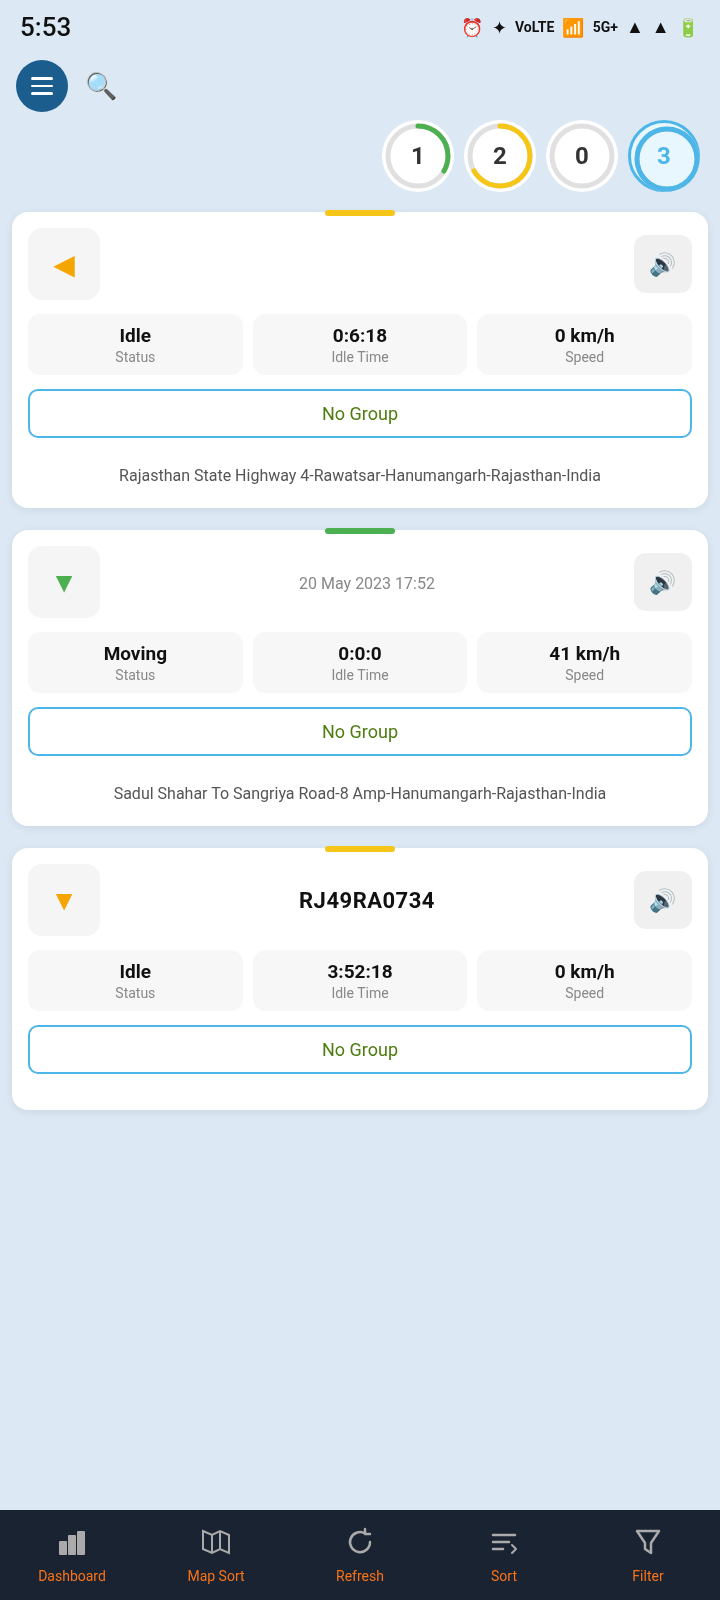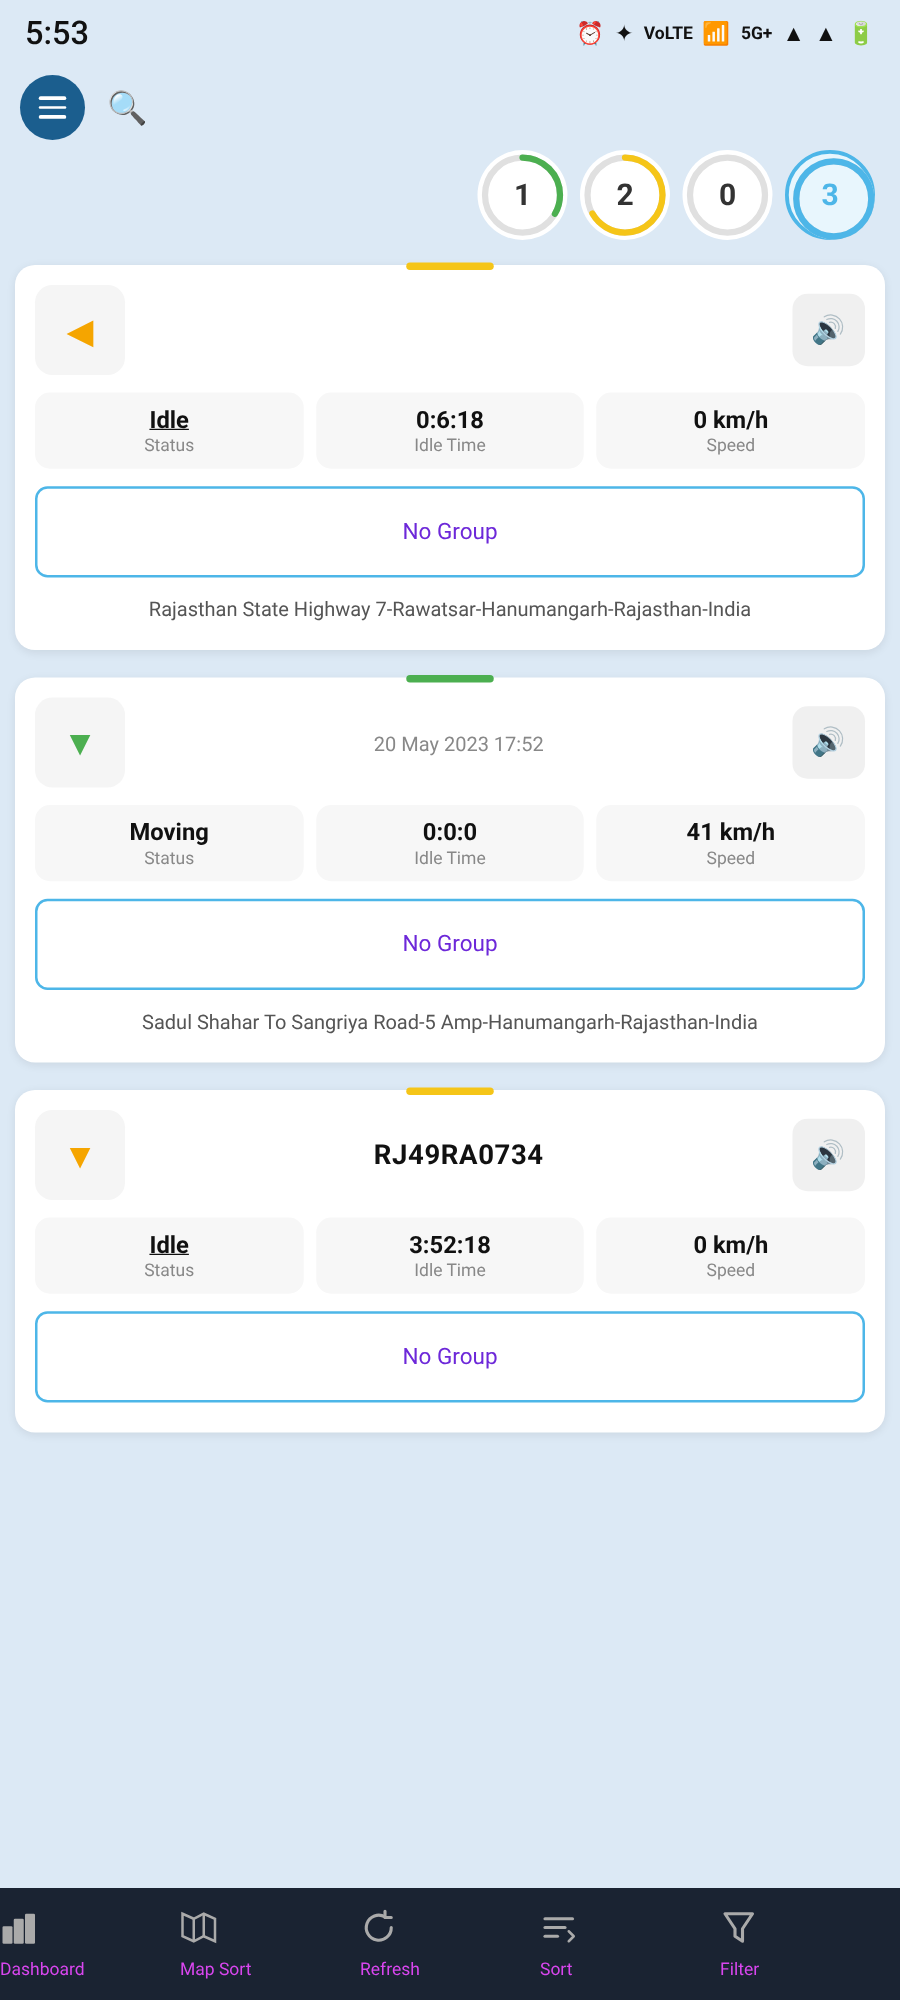--- a/index.html
+++ b/index.html
@@ -185,33 +185,33 @@
     .stat-value {
       font-size: 19px;
       font-weight: bold;
       color: #111;
     }
     .stat-label {
       font-size: 14px;
       color: #888;
       margin-top: 2px;
     }
-    .stat-value.idle { color: #111; text-decoration: underline; }
+    .stat-value.idle { color: #111; }
     .stat-value.moving { color: #111; }
 
     .group-btn {
       border: 2px solid #4db6e8;
       border-radius: 10px;
-      padding: 24px;
+      padding: 12px;
       text-align: center;
       font-size: 18px;
-      color: #6d28d9;
+      color: #4d7c0f;
       background: white;
       cursor: pointer;
-      margin-bottom: 8px;
+      margin-bottom: 20px;
     }
 
     .location-text {
       font-size: 16px;
       color: #555;
       text-align: center;
       padding: 6px 4px 4px 4px;
       line-height: 1.5;
     }
 
@@ -221,24 +221,25 @@
       bottom: 0;
       width: 720px;
       background: #1a2332;
       display: flex;
       height: 90px;
     }
     .nav-item {
       flex: 1;
       display: flex;
       flex-direction: column;
+      align-items: center;
       justify-content: center;
       gap: 4px;
       cursor: pointer;
-      color: #d946ef;
+      color: #f97316;
     }
     .nav-icon {
       font-size: 28px;
     }
     .nav-label {
       font-size: 14px;
     }
 
     
     .ring {
@@ -337,21 +338,21 @@
         <div class="stat-box">
           <div class="stat-value">0:6:18</div>
           <div class="stat-label">Idle Time</div>
         </div>
         <div class="stat-box">
           <div class="stat-value">0 km/h</div>
           <div class="stat-label">Speed</div>
         </div>
       </div>
       <div class="group-btn">No Group</div>
-      <div class="location-text">Rajasthan State Highway 7-Rawatsar-Hanumangarh-Rajasthan-India</div>
+      <div class="location-text">Rajasthan State Highway 4-Rawatsar-Hanumangarh-Rajasthan-India</div>
     </div>
   </div>
 
   <div class="card-wrapper">
     <div class="status-bar-line" style="background:#4caf50;"></div>
     <div class="vehicle-card">
       <div class="card-header">
         <div class="direction-icon">
           <span style="color:#4caf50; font-size:28px;">▼</span>
         </div>
@@ -370,21 +371,21 @@
         <div class="stat-box">
           <div class="stat-value">0:0:0</div>
           <div class="stat-label">Idle Time</div>
         </div>
         <div class="stat-box">
           <div class="stat-value">41 km/h</div>
           <div class="stat-label">Speed</div>
         </div>
       </div>
       <div class="group-btn">No Group</div>
-      <div class="location-text">Sadul Shahar To Sangriya Road-5 Amp-Hanumangarh-Rajasthan-India</div>
+      <div class="location-text">Sadul Shahar To Sangriya Road-8 Amp-Hanumangarh-Rajasthan-India</div>
     </div>
   </div>
 
   <div class="card-wrapper">
     <div class="status-bar-line" style="background:#f5c518;"></div>
     <div class="vehicle-card">
       <div class="card-header">
         <div class="direction-icon">
           <span style="color:#f5a500; font-size:28px;">▼</span>
         </div>

